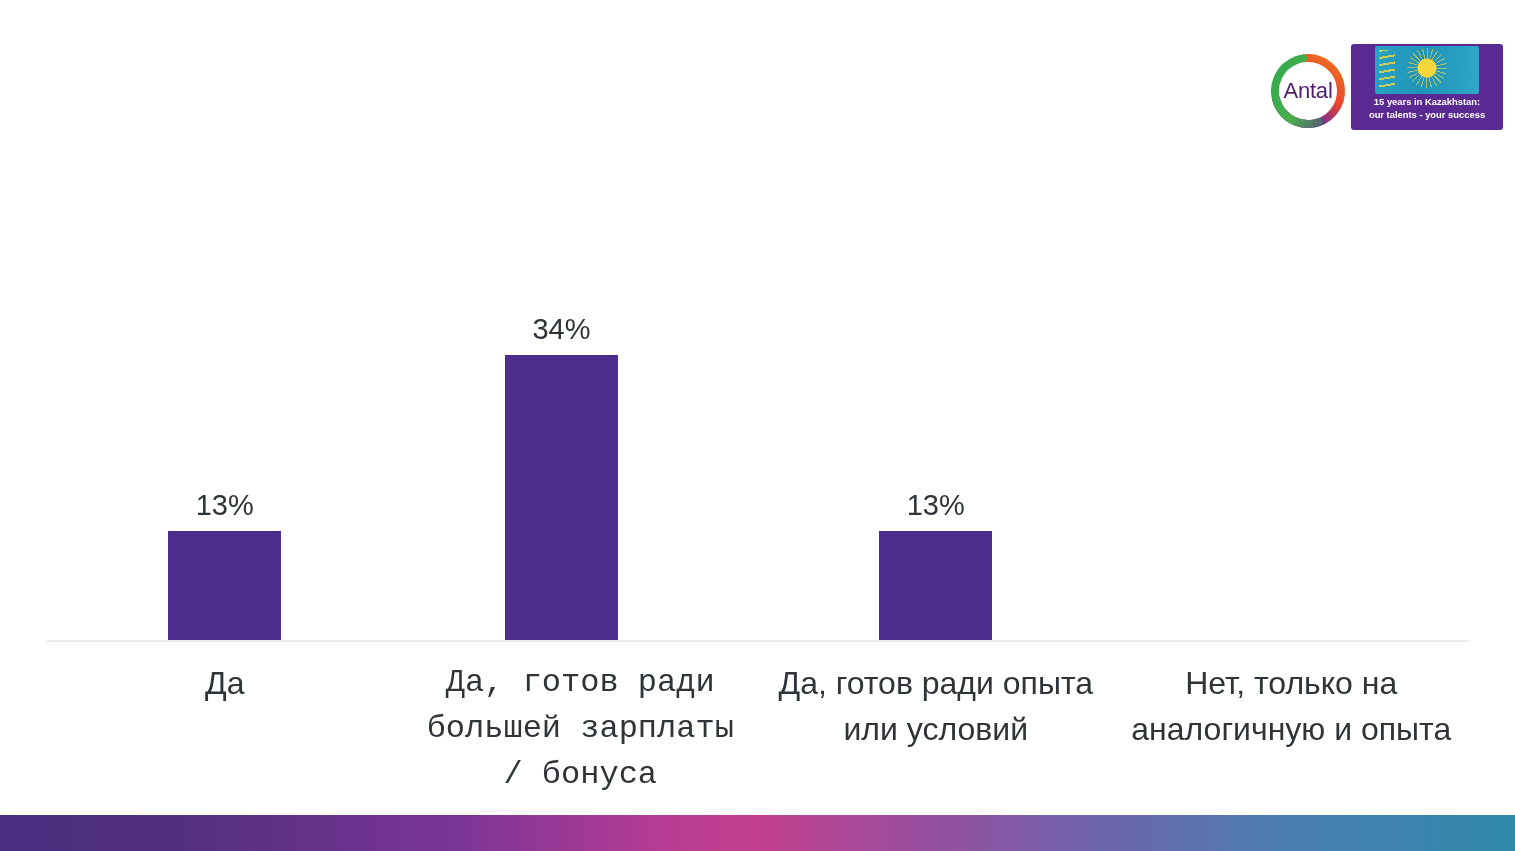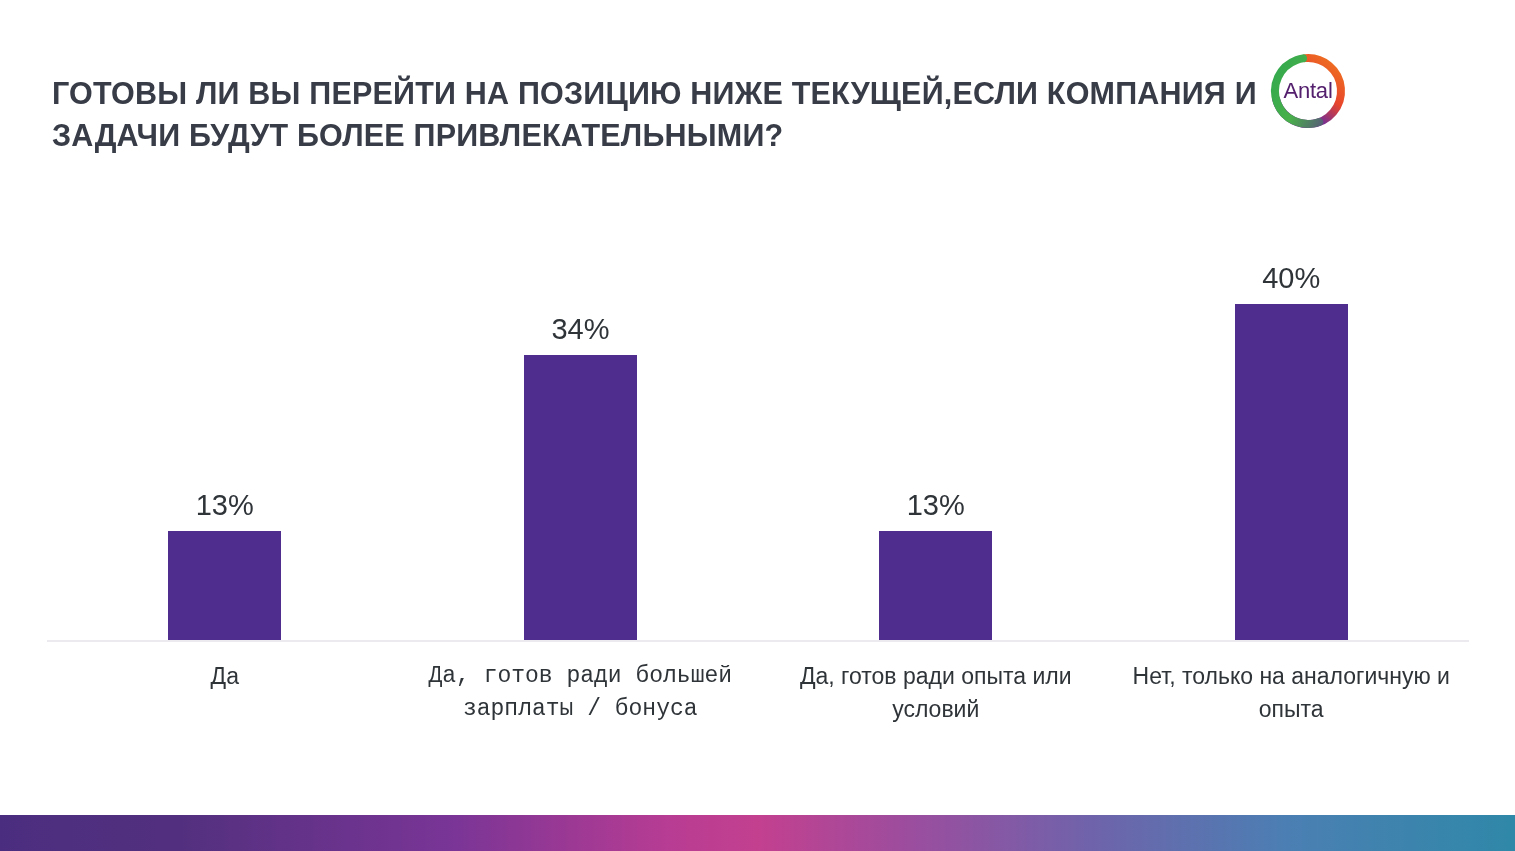--- a/index.html
+++ b/index.html
@@ -197,21 +197,21 @@
     left: 47px;
     top: 660px;
     width: 1422px;
     height: 150px;
   }
 
   .cat-label {
     position: absolute;
     top: 0;
     text-align: center;
-    font-size: 23px;
+    font-size: 32px;
     line-height: 1.44;
     color: #2f3439;
     font-family: "Liberation Sans", "DejaVu Sans", sans-serif;
   }
 
   
   .footer-bar {
     position: absolute;
     left: 0;
     bottom: 0;
@@ -228,21 +228,20 @@
       #4b7fb3 85%,
       #2f88a8 100%);
   }
 </style>
 </head>
 <body>
 
 <div class="slide">
 
   <div class="header">
-    <div class="chart-title">ГОТОВЫ ЛИ ВЫ ПЕРЕЙТИ НА ПОЗИЦИЮ НИЖЕ ТЕКУЩЕЙ,ЕСЛИ КОМПАНИЯ И ЗАДАЧИ БУДУТ БОЛЕЕ ПРИВЛЕКАТЕЛЬНЫМИ?</div>
 
     <div class="logo-block">
 
       <div class="antal-logo">
         <svg width="82" height="82" viewBox="0 0 82 82">
           <defs>
             <linearGradient id="ringGradA" x1="0" y1="0" x2="1" y2="1">
               <stop offset="0%" stop-color="#5f2d91"></stop>
               <stop offset="35%" stop-color="#7b2f8f"></stop>
               <stop offset="60%" stop-color="#e8442b"></stop>
@@ -254,41 +253,47 @@
               <stop offset="100%" stop-color="#5f2d91"></stop>
             </linearGradient>
           </defs>
           <circle cx="41" cy="41" r="33" fill="none" stroke="url(#ringGradA)" stroke-width="8" stroke-dasharray="150 260" transform="rotate(-95 41 41)" stroke-linecap="round"></circle>
           <circle cx="41" cy="41" r="33" fill="none" stroke="url(#ringGradB)" stroke-width="8" stroke-dasharray="110 260" transform="rotate(70 41 41)" stroke-linecap="round"></circle>
           <circle cx="41" cy="41" r="26" fill="#ffffff"></circle>
         </svg>
         <div class="antal-wordmark">Antal</div>
       </div>
 
+      <div class="badge">
+        <div class="badge-flag">
+          <div class="rays"></div>
+          <div class="streak"></div>
+        </div>
+        <div class="badge-text">
+          <div>15 years in Kazakhstan:</div>
+          <div>our talents - your success</div>
+        </div>
+      </div>
 
     </div>
   </div>
 
   <div class="chart-area">
     <div class="plot" id="plot">
         <div class="bar-group" style="left: 107.25px; width: 141px;">
           <div class="bar-value">13%</div>
           <div class="bar-rect" style="height: 109.525px; background: rgb(79, 45, 143);"></div>
         </div>
-        <div class="bar-group" style="left: 463px; width: 141px;">
+        <div class="bar-group" style="left: 444px; width: 141px;">
           <div class="bar-value">34%</div>
           <div class="bar-rect" style="height: 286.45px; background: rgb(79, 45, 143);"></div>
         </div>
         <div class="bar-group" style="left: 818.25px; width: 141px;">
           <div class="bar-value">13%</div>
           <div class="bar-rect" style="height: 109.525px; background: rgb(79, 45, 143);"></div>
-        </div>
-        <div class="bar-group" style="left: 1173.75px; width: 141px;">
-          <div class="bar-value">40%</div>
-          <div class="bar-rect" style="height: 337px; background: rgb(79, 45, 143);"></div>
         </div>
       </div>
     <div class="axis-line"></div>
     <div class="cat-labels" id="cat-labels">
         <div class="cat-label" style="width: 240px; left: 57.75px;">Да</div>
         <div class="cat-label" style="width: 330px; left: 368.25px; font-family: Liberation Mono, monospace;">Да, готов ради большей зарплаты / бонуса</div>
         <div class="cat-label" style="width: 330px; left: 723.75px;">Да, готов ради опыта или условий</div>
         <div class="cat-label" style="width: 340px; left: 1074.25px;">Нет, только на аналогичную и опыта</div>
       </div>
   </div>

